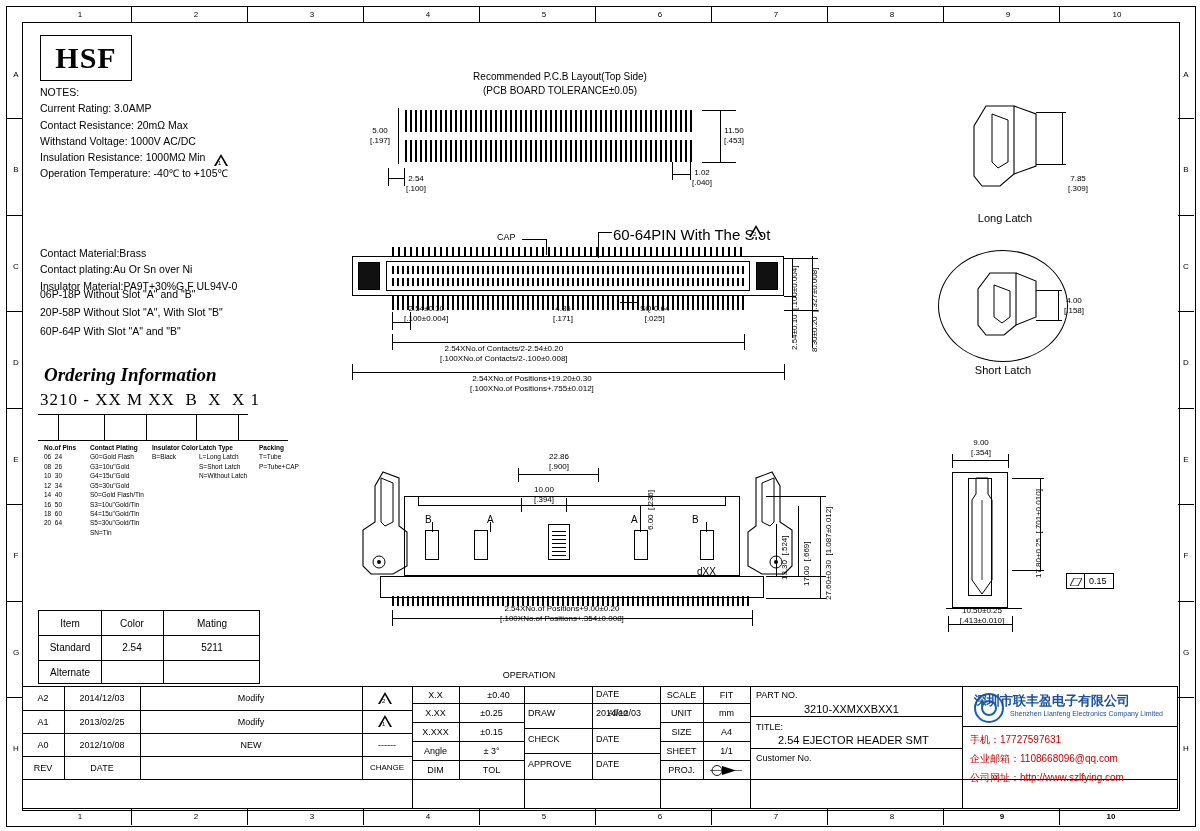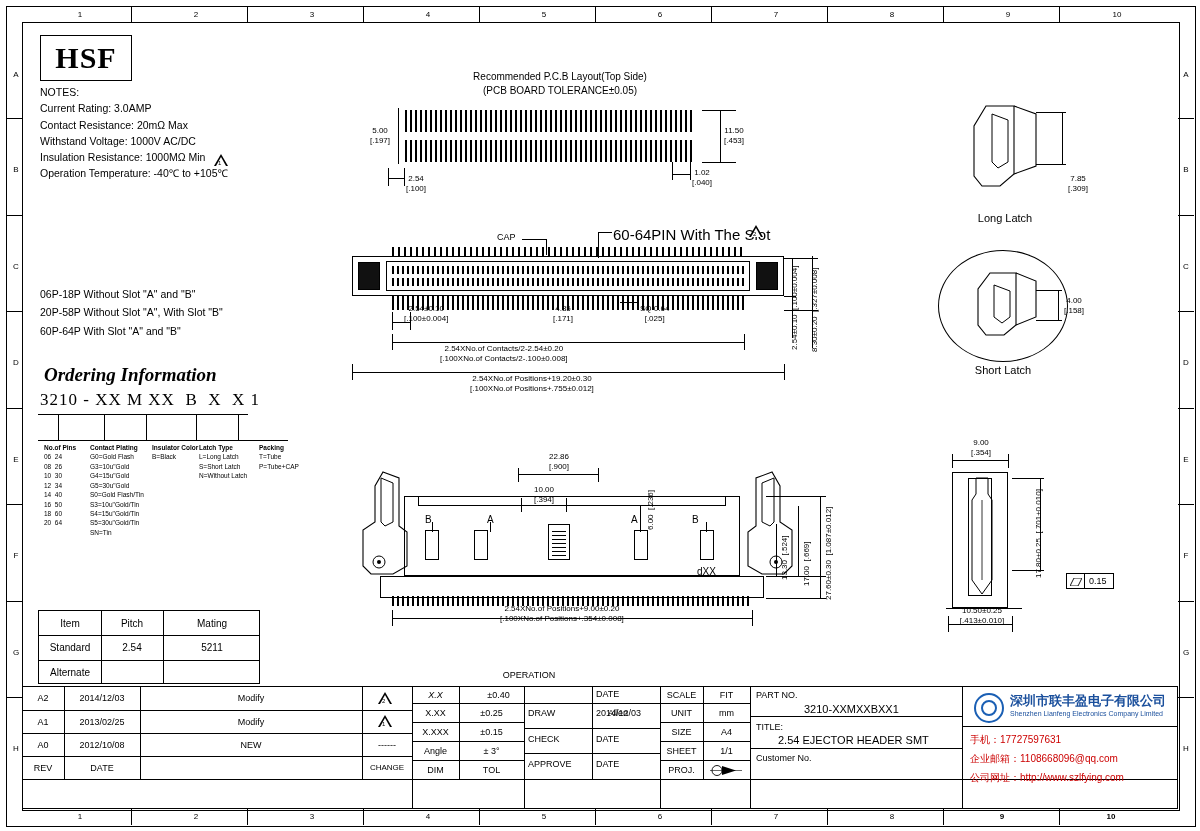--- a/index.html
+++ b/index.html
@@ -158,20 +158,23 @@
 <span>Current Rating: 3.0AMP</span>
 <span>Contact Resistance: 20mΩ Max</span>
 <span>Withstand Voltage: 1000V AC/DC</span>
 <span>Insulation Resistance: 1000MΩ Min</span>
 <span>Operation Temperature: -40℃ to +105℃</span></div>
 
   <div class="flag" style="left:214px;top:154px;"></div>
   <div class="flag-in" style="left:215.5px;top:156.5px;"></div>
   <div class="flag-n" style="left:218px;top:160px;">1</div>
 
+  <div id="matl"><span>Contact Material:Brass</span>
+<span>Contact plating:Au Or Sn over Ni</span>
+<span>Insulator Material:PA9T+30%G.F UL94V-0</span></div>
 
   <div id="slots"><span>06P-18P Without Slot "A" and "B"</span>
 <span>20P-58P Without Slot "A", With Slot "B"</span>
 <span>60P-64P With Slot "A" and "B"</span></div>
 
   <div id="ordering-title">Ordering Information</div>
   <div id="ordering-code">3210 - XX M XX  B  X  X 1</div>
   <div id="ord-underline"></div>
 
   <div class="vln" style="left:58px;top:414px;height:26px;"></div>
@@ -213,21 +216,21 @@
   <div class="legend" style="left:259px;top:443px;"><b>Packing</b>
 <span>T=Tube</span>
 <span>P=Tube+CAP</span></div>
 
   <div id="item-table">
     <div class="r" style="top:24px;"></div>
     <div class="r" style="top:49px;"></div>
     <div class="c" style="left:62px;"></div>
     <div class="c" style="left:124px;"></div>
     <div class="cell" style="left:0;top:0;width:62px;height:24px;">Item</div>
-    <div class="cell" style="left:62px;top:0;width:62px;height:24px;">Pitch</div>
+    <div class="cell" style="left:62px;top:0;width:62px;height:24px;">Color</div>
     <div class="cell" style="left:124px;top:0;width:98px;height:24px;">Mating</div>
     <div class="cell" style="left:0;top:24px;width:62px;height:25px;">Standard</div>
     <div class="cell" style="left:62px;top:24px;width:62px;height:25px;">2.54</div>
     <div class="cell" style="left:124px;top:24px;width:98px;height:25px;">5211</div>
     <div class="cell" style="left:0;top:49px;width:62px;height:25px;">Alternate</div>
     <div class="cell" style="left:62px;top:49px;width:62px;height:25px;"></div>
     <div class="cell" style="left:124px;top:49px;width:98px;height:25px;"></div>
   </div>
 
   <div class="txt c" style="left:400px;top:71px;width:320px;font-size:10px;">Recommended P.C.B Layout(Top Side)</div>
@@ -508,21 +511,21 @@
 
     <div class="tc" style="left:0;top:47px;width:42px;height:23px;">A0</div>
     <div class="tc" style="left:42px;top:47px;width:76px;height:23px;">2012/10/08</div>
     <div class="tc" style="left:118px;top:47px;width:222px;height:23px;">NEW</div>
     <div class="tc" style="left:340px;top:47px;width:50px;height:23px;">------</div>
 
     <div class="tc" style="left:0;top:70px;width:42px;height:23px;">REV</div>
     <div class="tc" style="left:42px;top:70px;width:76px;height:23px;">DATE</div>
     <div class="tc" style="left:340px;top:70px;width:50px;height:23px;font-size:8px;">CHANGE</div>
 
-    <div class="tc" style="left:390px;top:0;width:47px;height:17px;font-style:italic;">X.X</div>
+    <div class="tc" style="left:390px;top:0;width:47px;height:17px;">X.X</div>
     <div class="tc" style="left:437px;top:0;width:65px;height:17px;margin-left:7px;">±0.40</div>
     <div class="tc" style="left:390px;top:17px;width:47px;height:19px;">X.XX</div>
     <div class="tc" style="left:437px;top:17px;width:65px;height:19px;">±0.25</div>
     <div class="tc" style="left:390px;top:36px;width:47px;height:19px;">X.XXX</div>
     <div class="tc" style="left:437px;top:36px;width:65px;height:19px;">±0.15</div>
     <div class="tc" style="left:390px;top:55px;width:47px;height:19px;">Angle</div>
     <div class="tc" style="left:437px;top:55px;width:65px;height:19px;">± 3°</div>
     <div class="tc" style="left:390px;top:74px;width:47px;height:19px;">DIM</div>
     <div class="tc" style="left:437px;top:74px;width:65px;height:19px;">TOL</div>
 
@@ -560,20 +563,20 @@
       <line x1="0" y1="5.5" x2="32" y2="5.5" stroke="#000" stroke-width="0.6"></line>
     </svg>
 
     <div class="t" style="left:734px;top:4px;">PART NO.</div>
     <div class="t" style="left:782px;top:17px;font-size:11px;">3210-XXMXXBXX1</div>
     <div class="t" style="left:734px;top:36px;">TITLE:</div>
     <div class="t" style="left:756px;top:48px;font-size:11px;">2.54 EJECTOR HEADER SMT</div>
     <div class="t" style="left:734px;top:67px;">Customer No.</div>
 
     <div id="logo-circle" style="left:952px;top:7px;"></div>
-    <div class="t cn-blue" style="left:988px;top:6px;font-size:13px;font-weight:bold;">深圳市联丰盈电子有限公司</div>
+    <div class="t cn-blue" style="left:952px;top:6px;font-size:13px;font-weight:bold;">深圳市联丰盈电子有限公司</div>
     <div class="t cn-blue" style="left:988px;top:24px;font-size:7px;">Shenzhen Lianfeng Electronics Company Limited</div>
     <div class="t cn-red" style="left:948px;top:47px;font-size:10px;">手机：17727597631</div>
     <div class="t cn-red" style="left:948px;top:66px;font-size:10px;">企业邮箱：1108668096@qq.com</div>
     <div class="t cn-red" style="left:948px;top:85px;font-size:10px;">公司网址：http://www.szlfying.com</div>
   </div>
 
 </div>
 
 </body></html>

